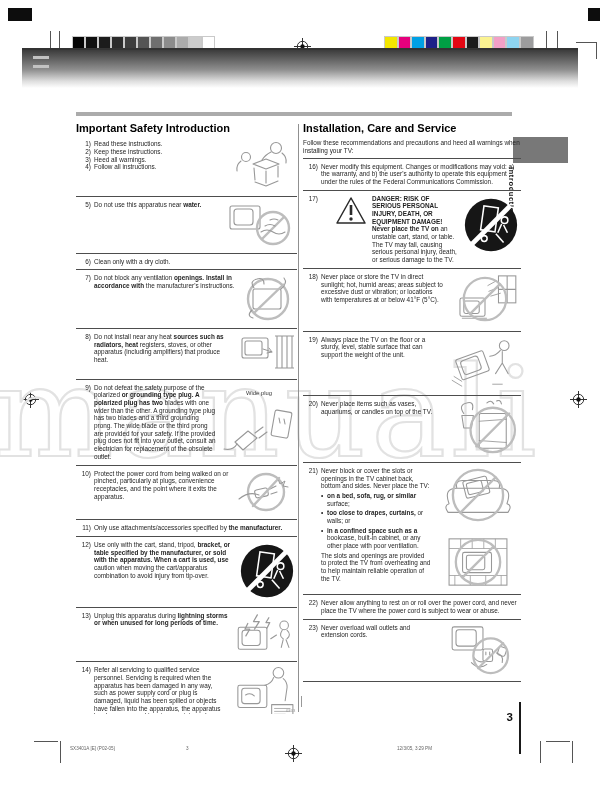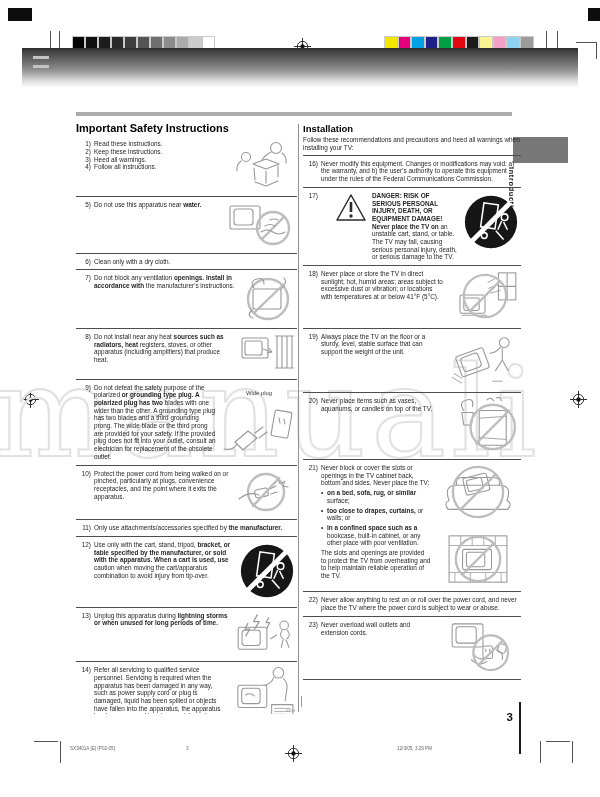--- a/index.html
+++ b/index.html
@@ -136,21 +136,21 @@
     <div class="dash" style="top:15px;"></div>
   </div>
 
   <div class="abs title-rule"></div>
 
   <div class="abs watermark">manuali</div>
 
   <div class="abs divider-v"></div>
 
   <div id="left-col" class="abs col">
-    <div class="col-heading">Important Safety Instructions</div>
+    <div class="col-heading">Important Safety Introduction</div>
     <div id="left-groups">
         <div class="row">
           <div class="entries">
             <div class="entry">
               <span class="num">1)</span>
               <div class="etext"><span>Read these instructions.</span></div>
             </div>
             <div class="entry">
               <span class="num">2)</span>
               <div class="etext"><span>Keep these instructions.</span></div>
@@ -351,21 +351,21 @@
                 <path d="M18 30q5-3 9 1"></path>
                 <rect x="45" y="40" width="22" height="14"></rect>
                 <path d="M48 44h16m-16 3h16m-16 3h11" stroke-width="0.8"></path>
               </svg></span>
           </div>
         </div>
       </div>
   </div>
 
   <div id="right-col" class="abs col">
-    <div class="sub-heading">Installation</div>
+    <div class="col-heading">Installation, Care and Service</div>
     <div class="intro">Follow these recommendations and precautions and heed all warnings when installing your TV:</div>
     <div class="sep"></div>
     <div id="right-groups">
         <div class="row">
           <div class="entries">
             <div class="entry">
               <span class="num">16)</span>
               <div class="etext"><span>Never modify this equipment. Changes or modifications may void: a) the warranty, and b) the user's authority to operate this equipment under the rules of the Federal Communications Commission.</span></div>
             </div>
           </div>

